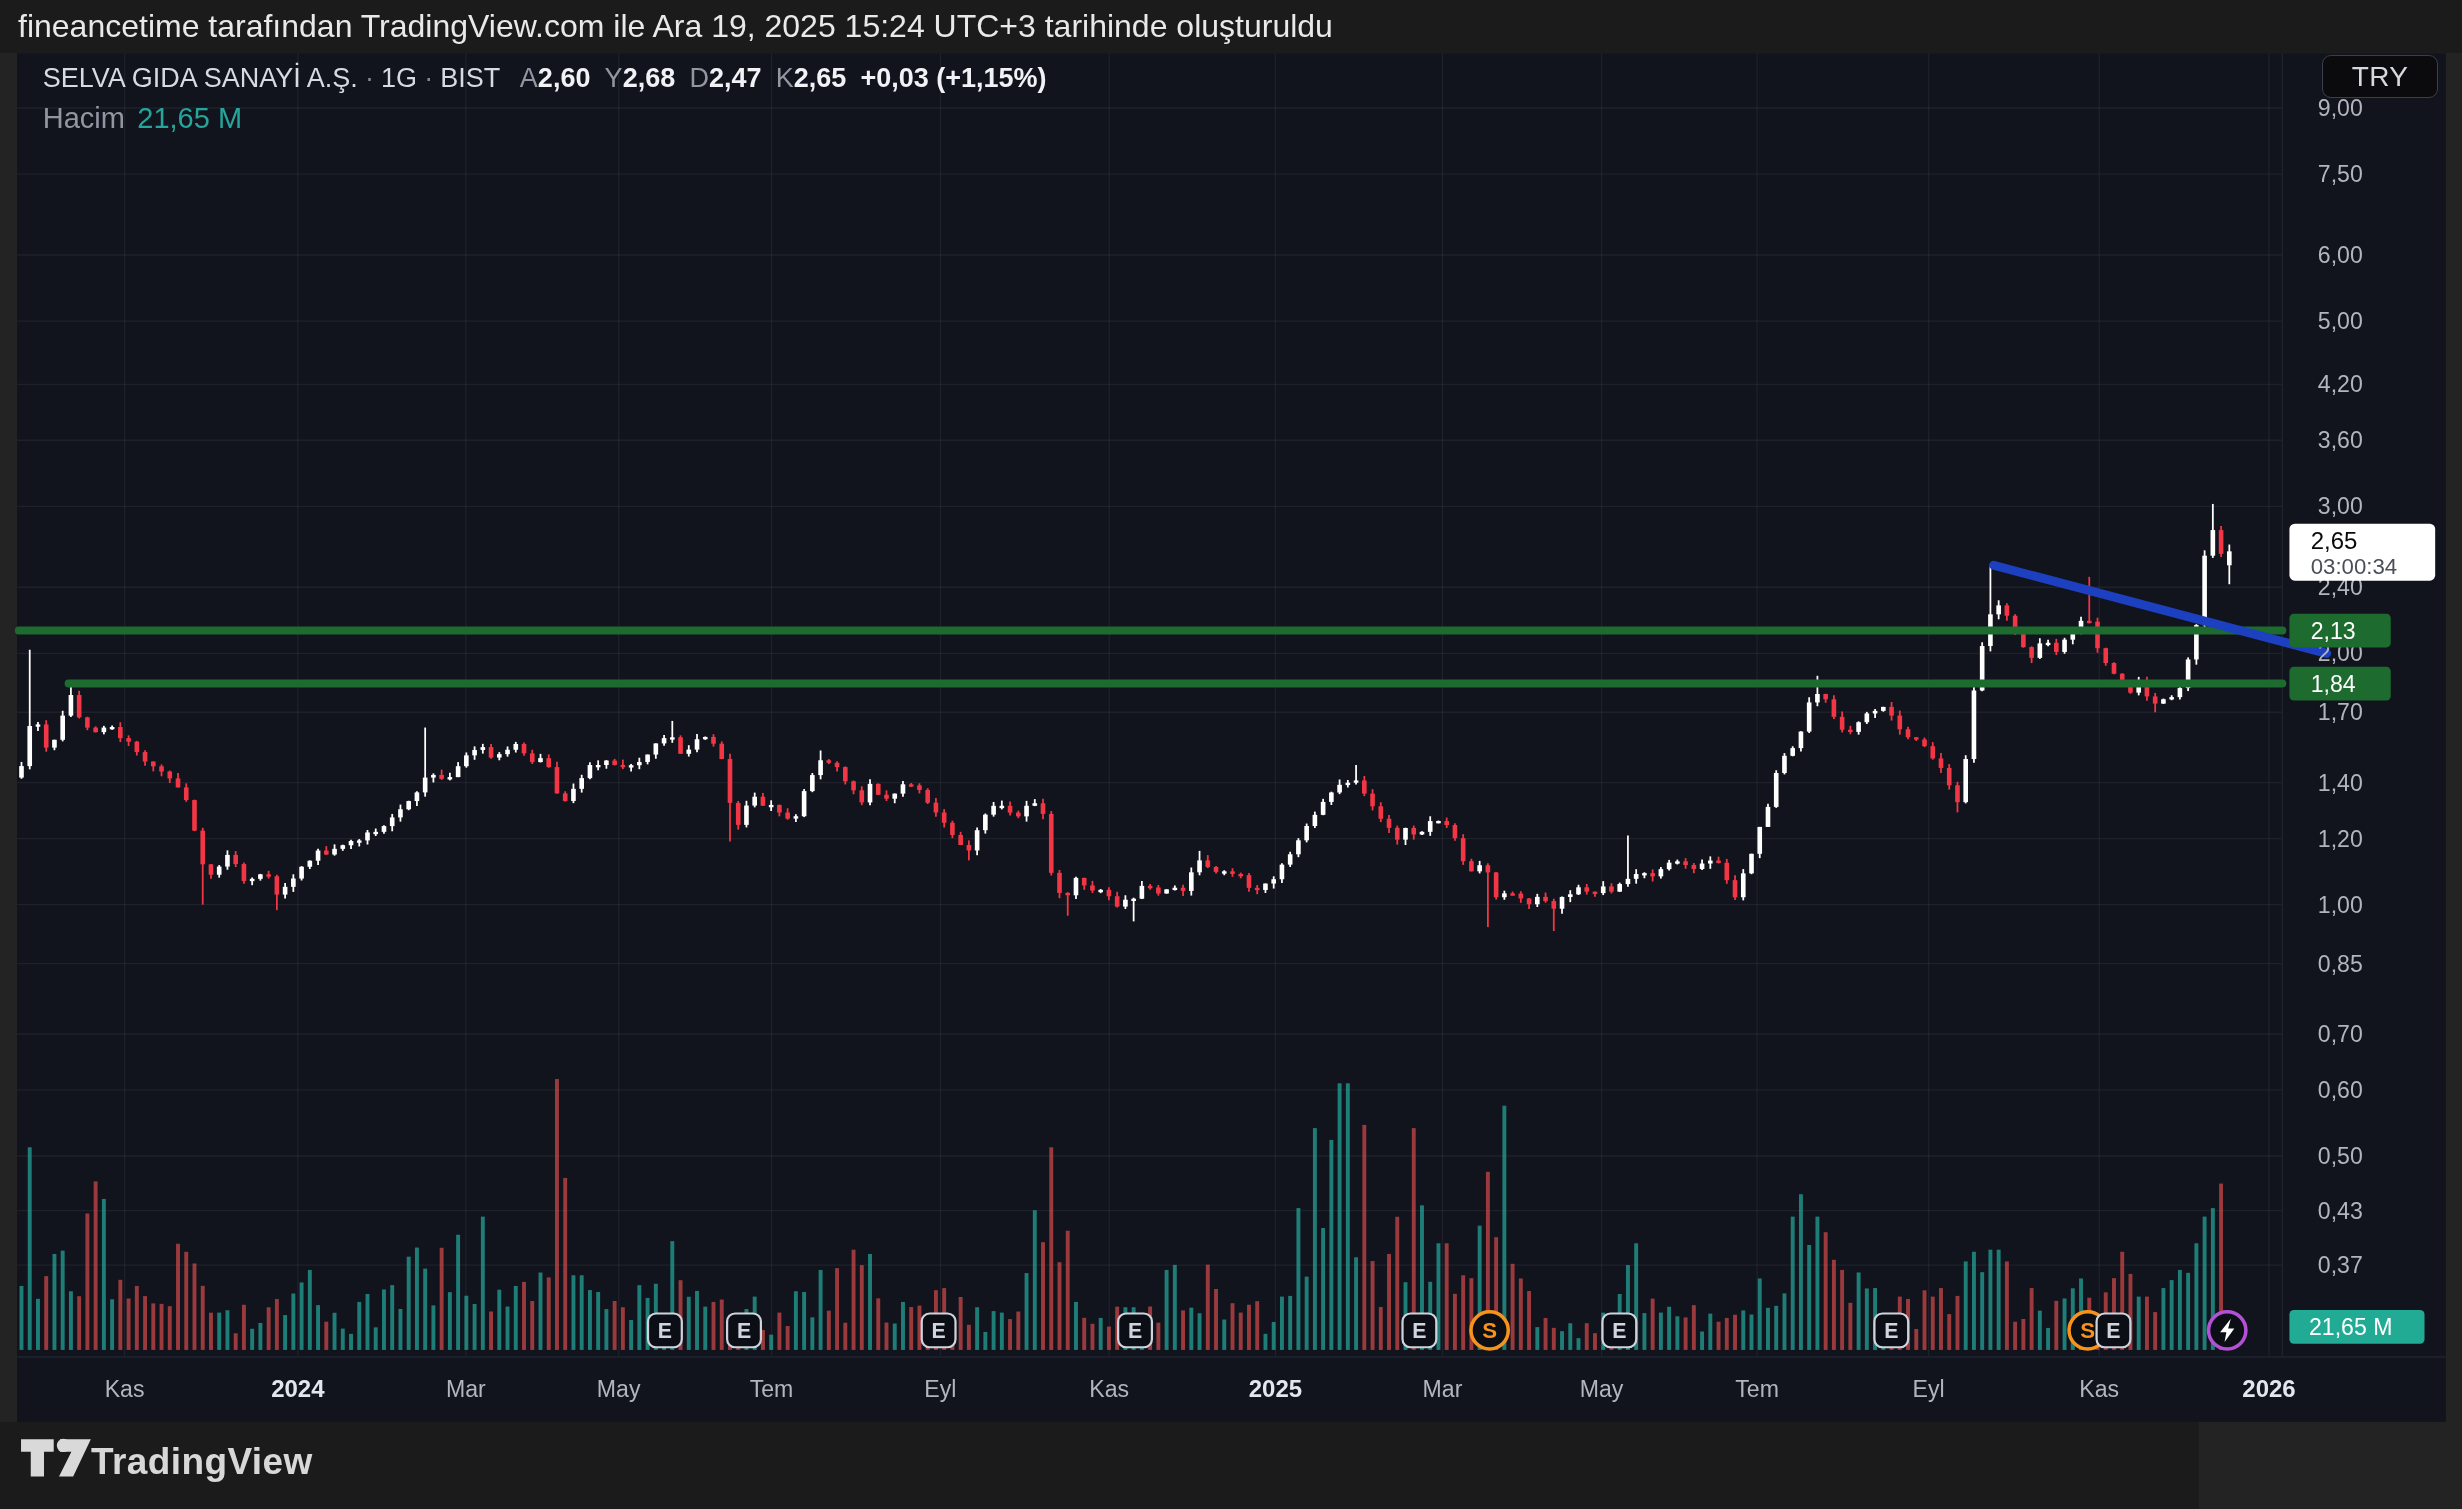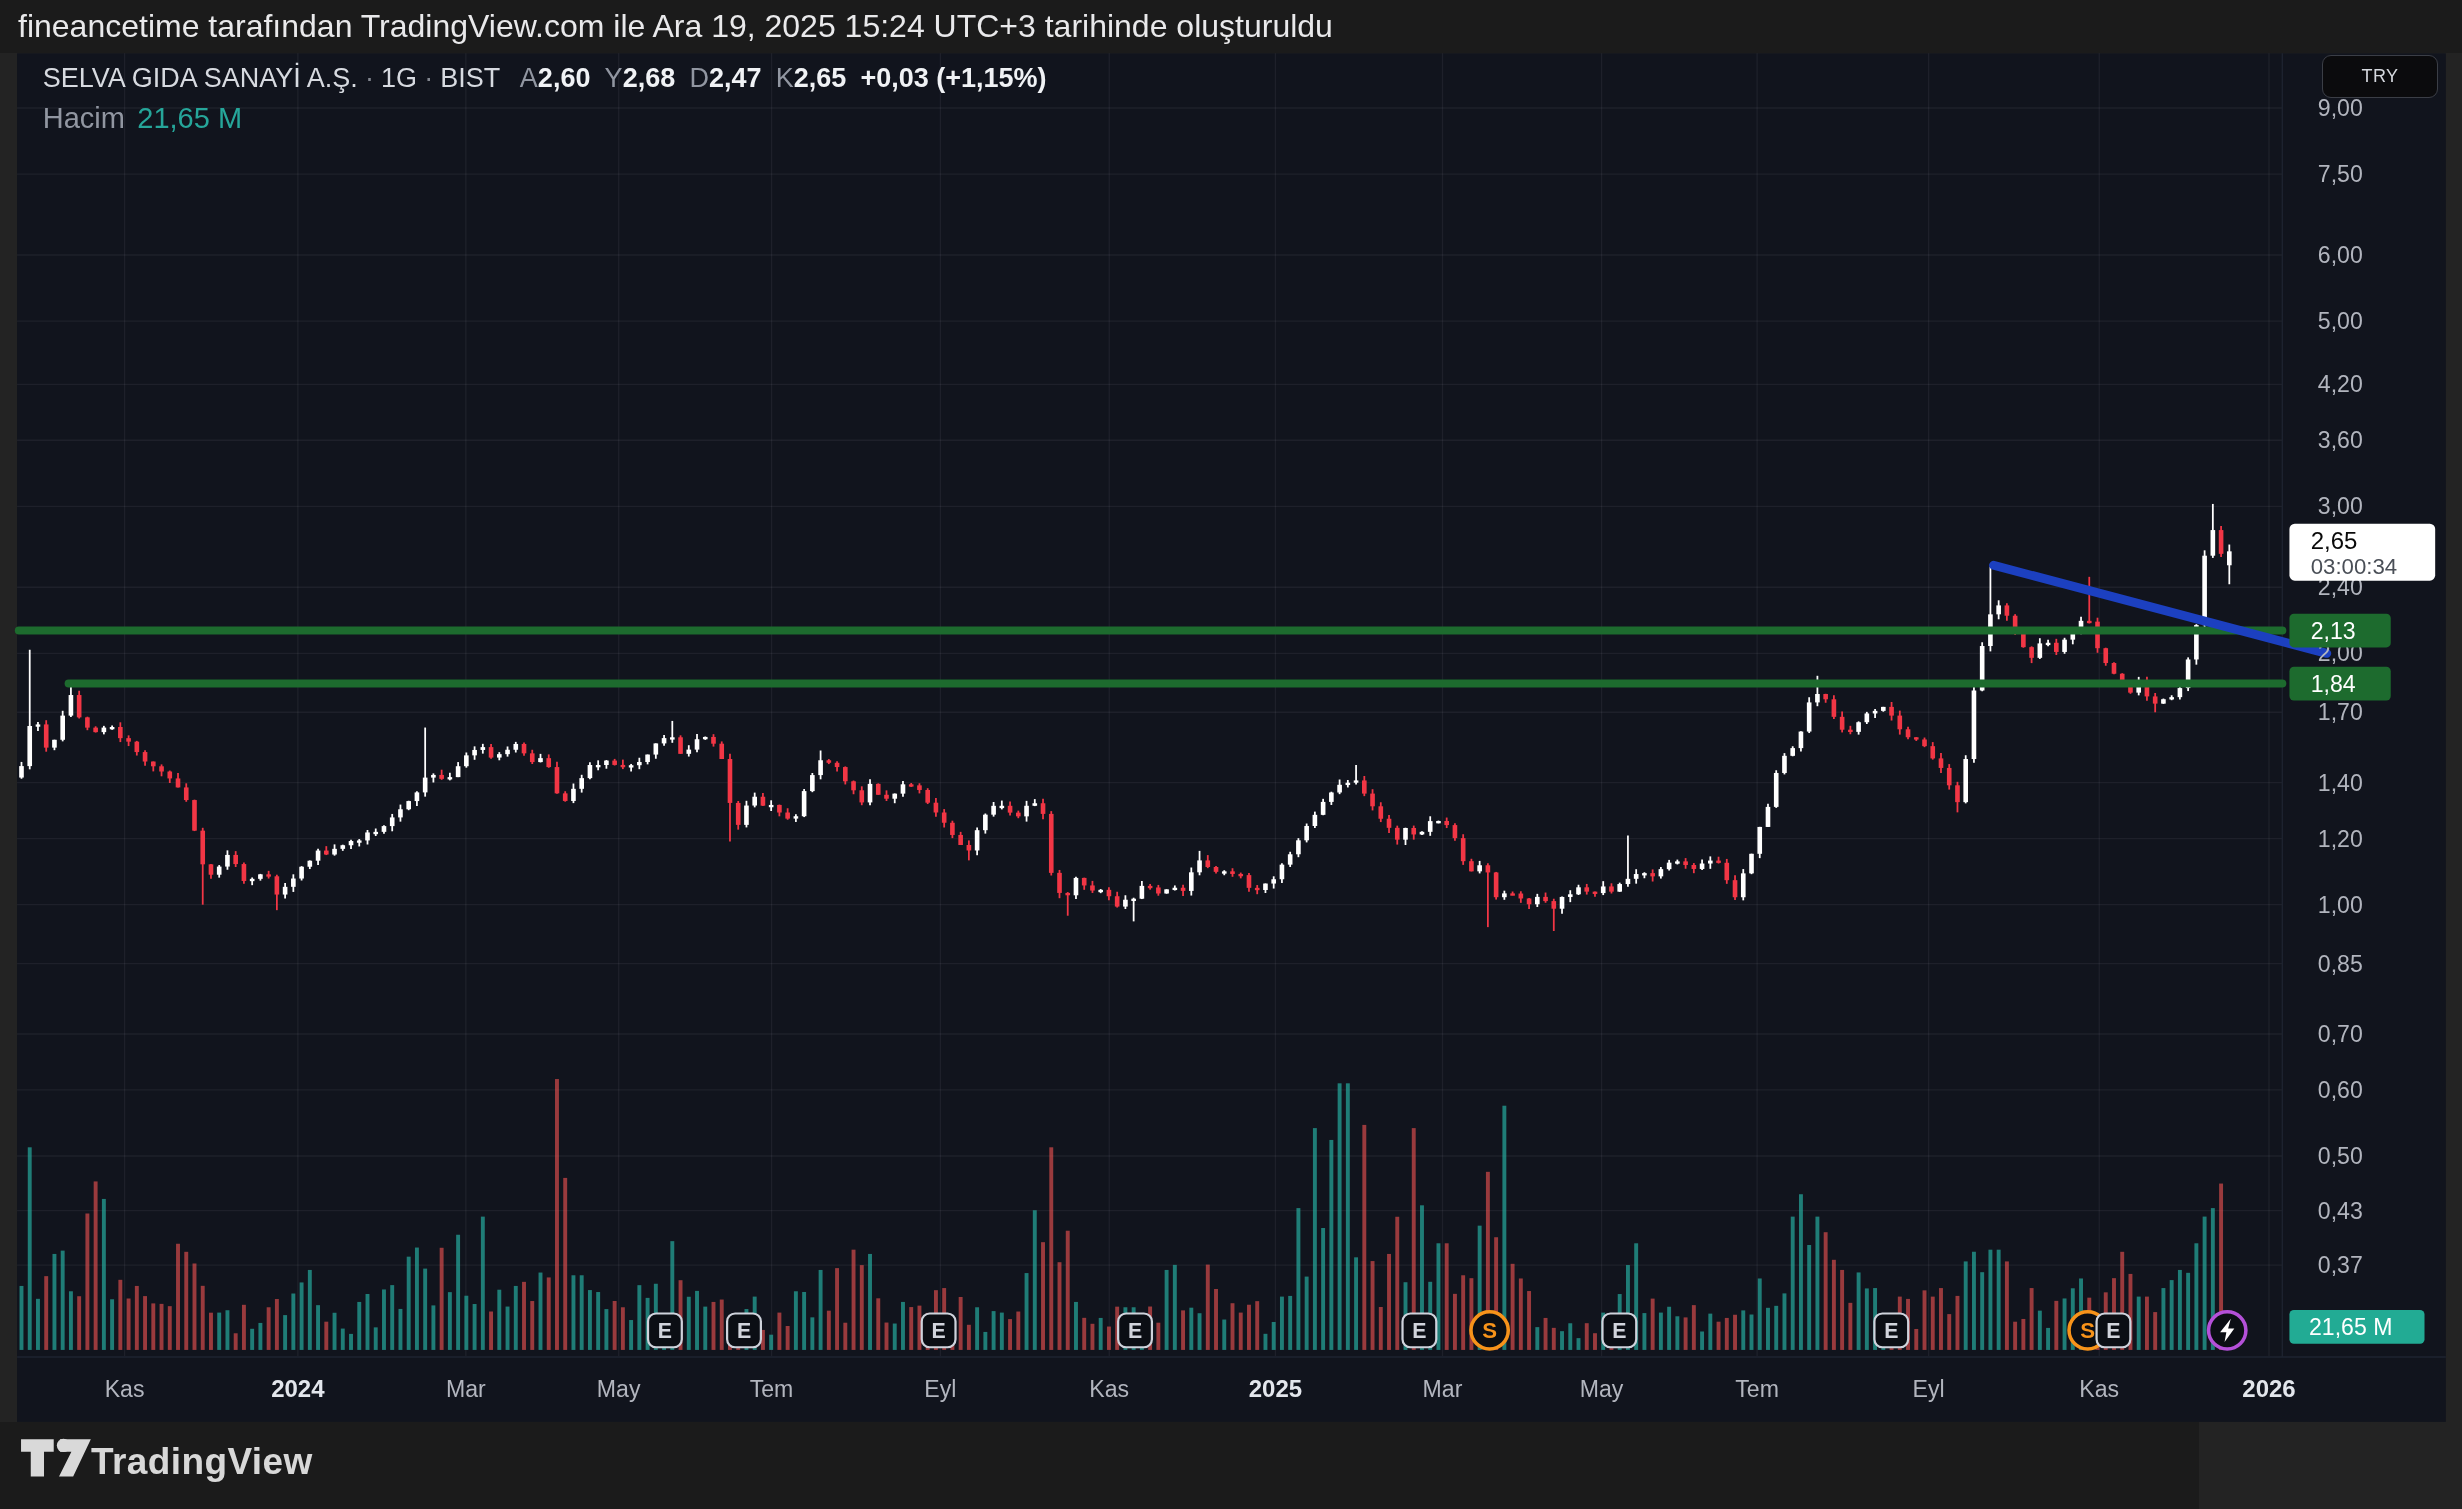--- a/index.html
+++ b/index.html
@@ -26,21 +26,21 @@
   .legend .ohlc{margin-left:19.6px;}
   .legend .okey{color:#9196a1;}
   .legend .oval{color:#f0f2f5;font-weight:bold;margin-right:14.2px;}
   .legend .chg{color:#f0f2f5;font-weight:bold;}
   .legend .row2{font-size:29px;margin-top:7.1px;}
   .legend .hacim{color:#9196a1;}
   .legend .hval{color:#26a69a;margin-left:12.4px;}
   .try-btn{
     position:absolute;left:2322px;top:55px;width:114px;height:41px;z-index:4;
     background:#0b0b0d;border:0.9px solid #3b3e46;border-radius:9px;
-    color:#d5d8de;font-size:18px;letter-spacing:0.4px;
+    color:#d5d8de;font-size:28px;letter-spacing:0.4px;
     display:flex;align-items:center;justify-content:center;cursor:pointer;
   }
   .footer{
     position:absolute;left:0;top:1422px;width:2199px;height:87px;
     background:#1b1b1b;z-index:5;
   }
   .brand{
     position:absolute;left:91px;top:18.7px;font-size:37px;font-weight:bold;
     color:#d8d8d8;letter-spacing:0.4px;
   }

